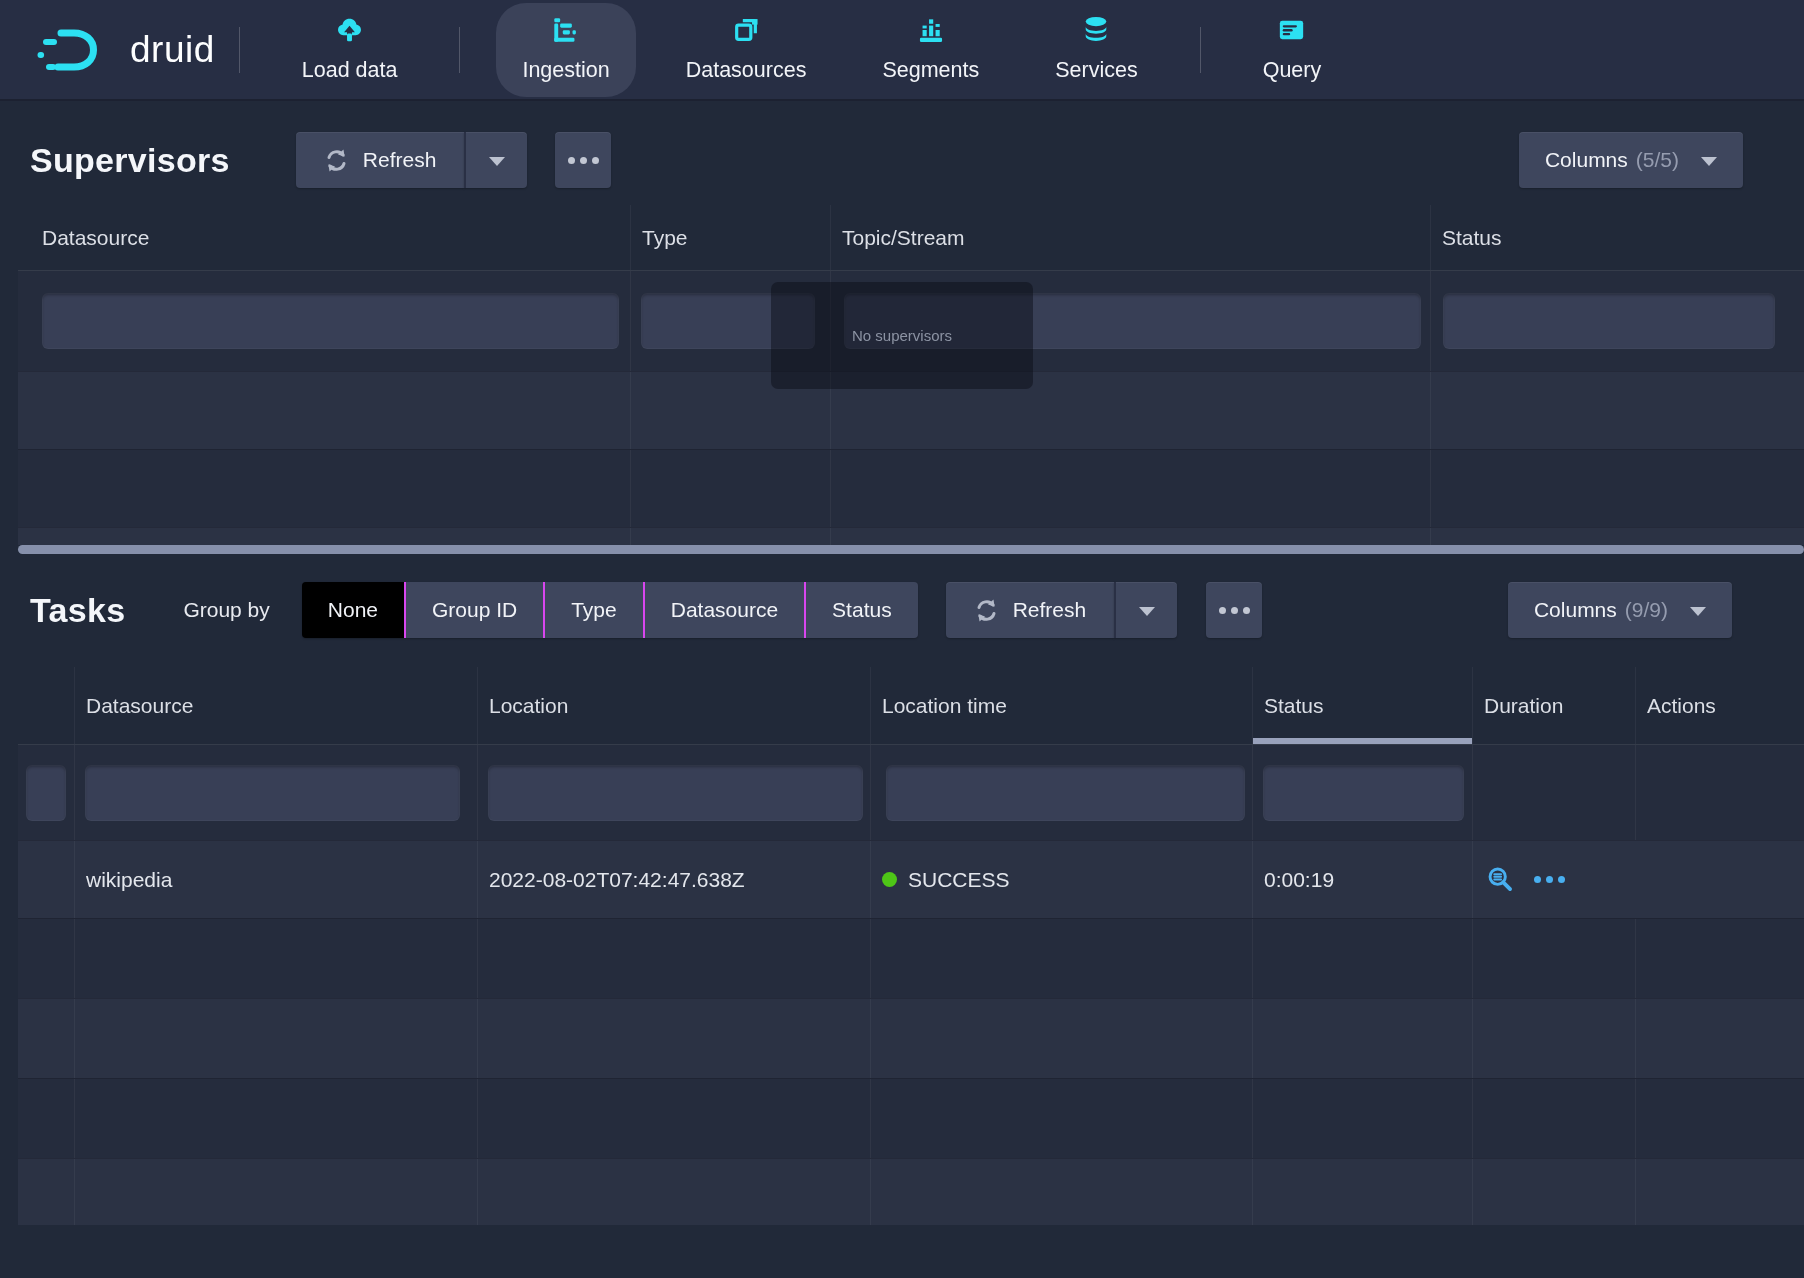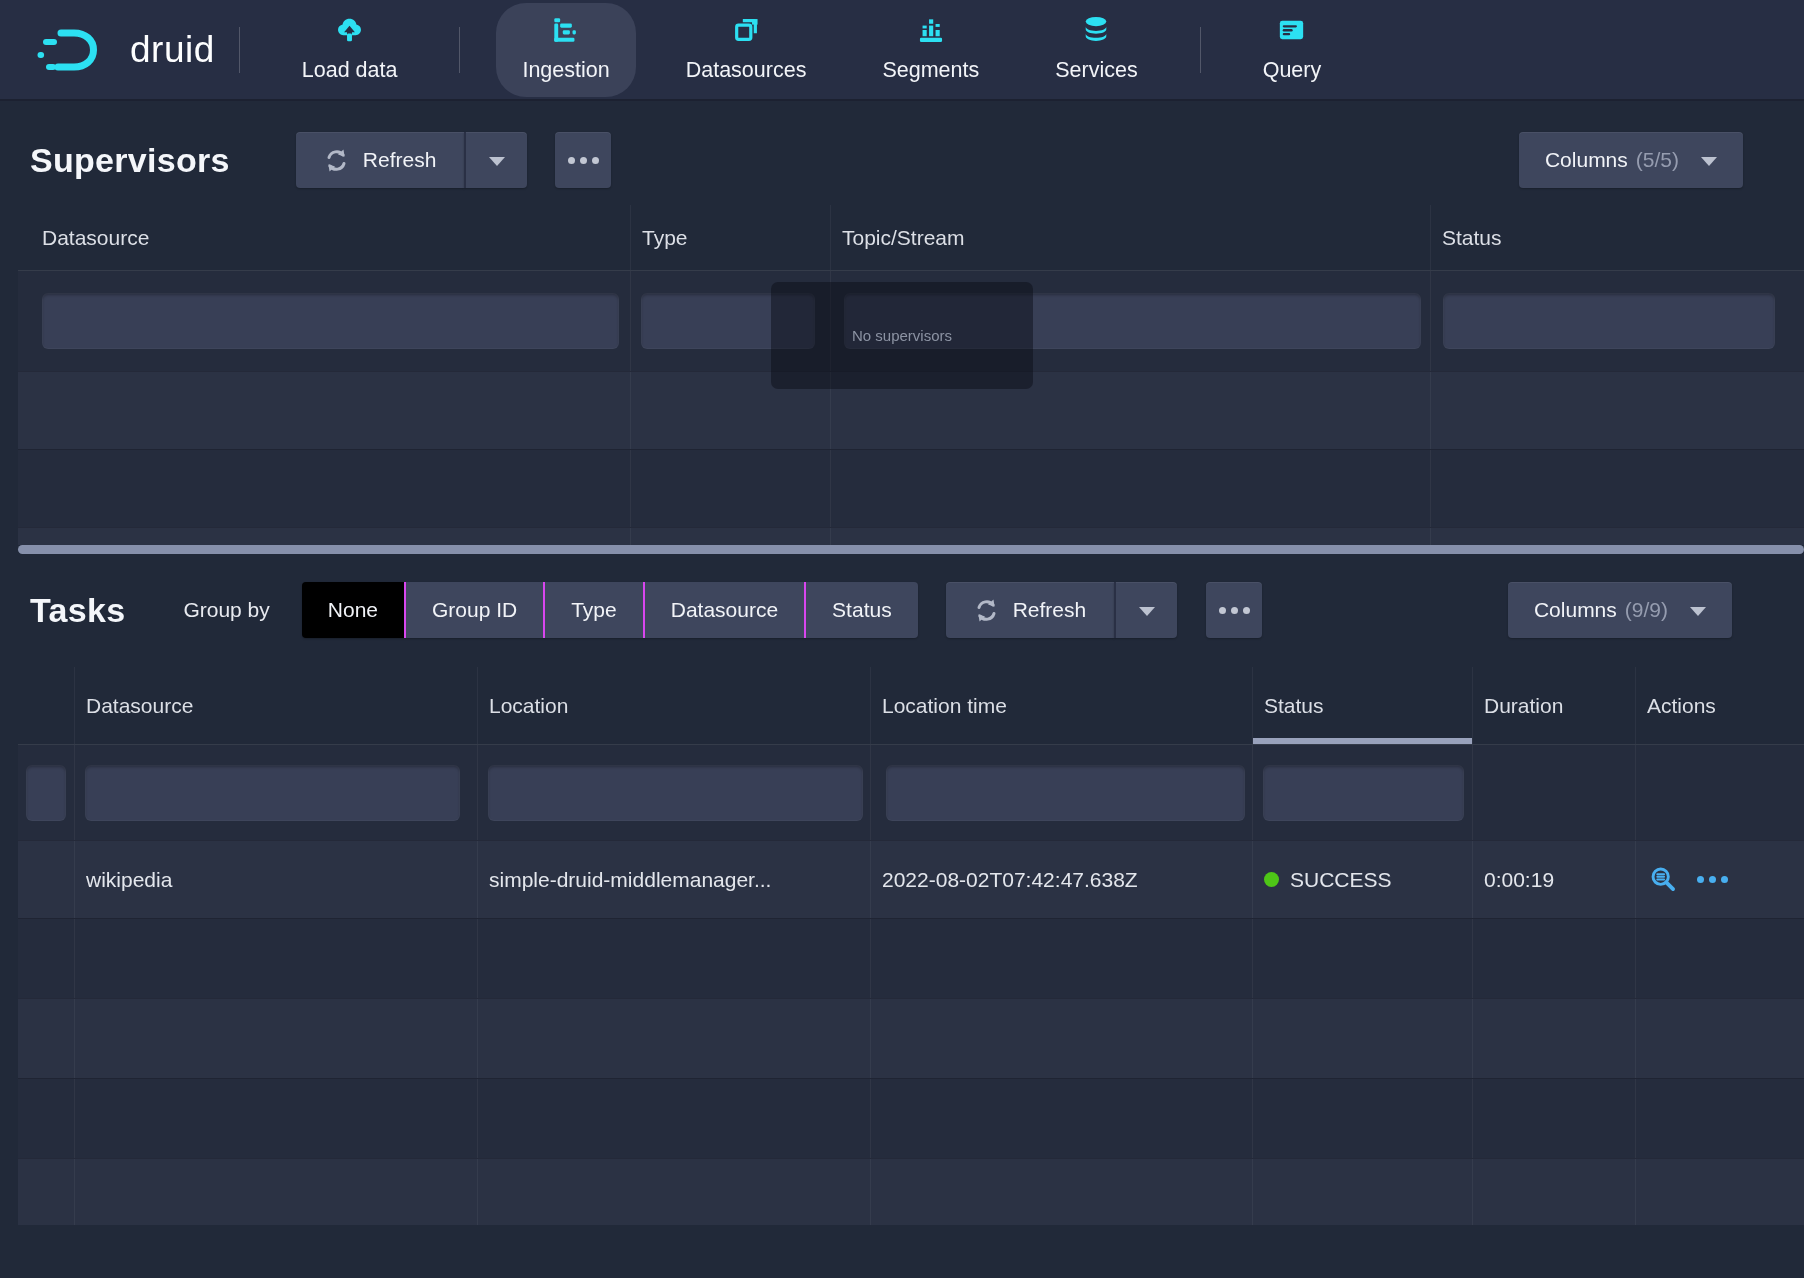--- a/index.html
+++ b/index.html
@@ -401,21 +401,20 @@
             <input class="filter-input" value="" style="">
           </div>
         </div>
       <div class="cell"></div>
       <div class="cell"></div>
     </div>
 
     <div class="grid-row tasks-cols row-78 row-light data-row">
       <div class="cell"></div>
       <div class="cell cell-text">wikipedia</div>
-      <div class="cell cell-text">simple-druid-middlemanager...</div>
       <div class="cell cell-text">2022-08-02T07:42:47.638Z</div>
       <div class="cell status-cell">
         <span class="status-dot"></span>
         <span>SUCCESS</span>
       </div>
       <div class="cell cell-text">0:00:19</div>
       <div class="cell actions-cell">
         <svg width="27" height="27" viewBox="0 0 24 24" style="cursor:pointer;">
           <circle cx="9.5" cy="9.5" r="6.8" fill="none" stroke="#48AFF0" stroke-width="2.6"></circle>
           <g stroke="#48AFF0" stroke-width="1.8" stroke-linecap="round">

